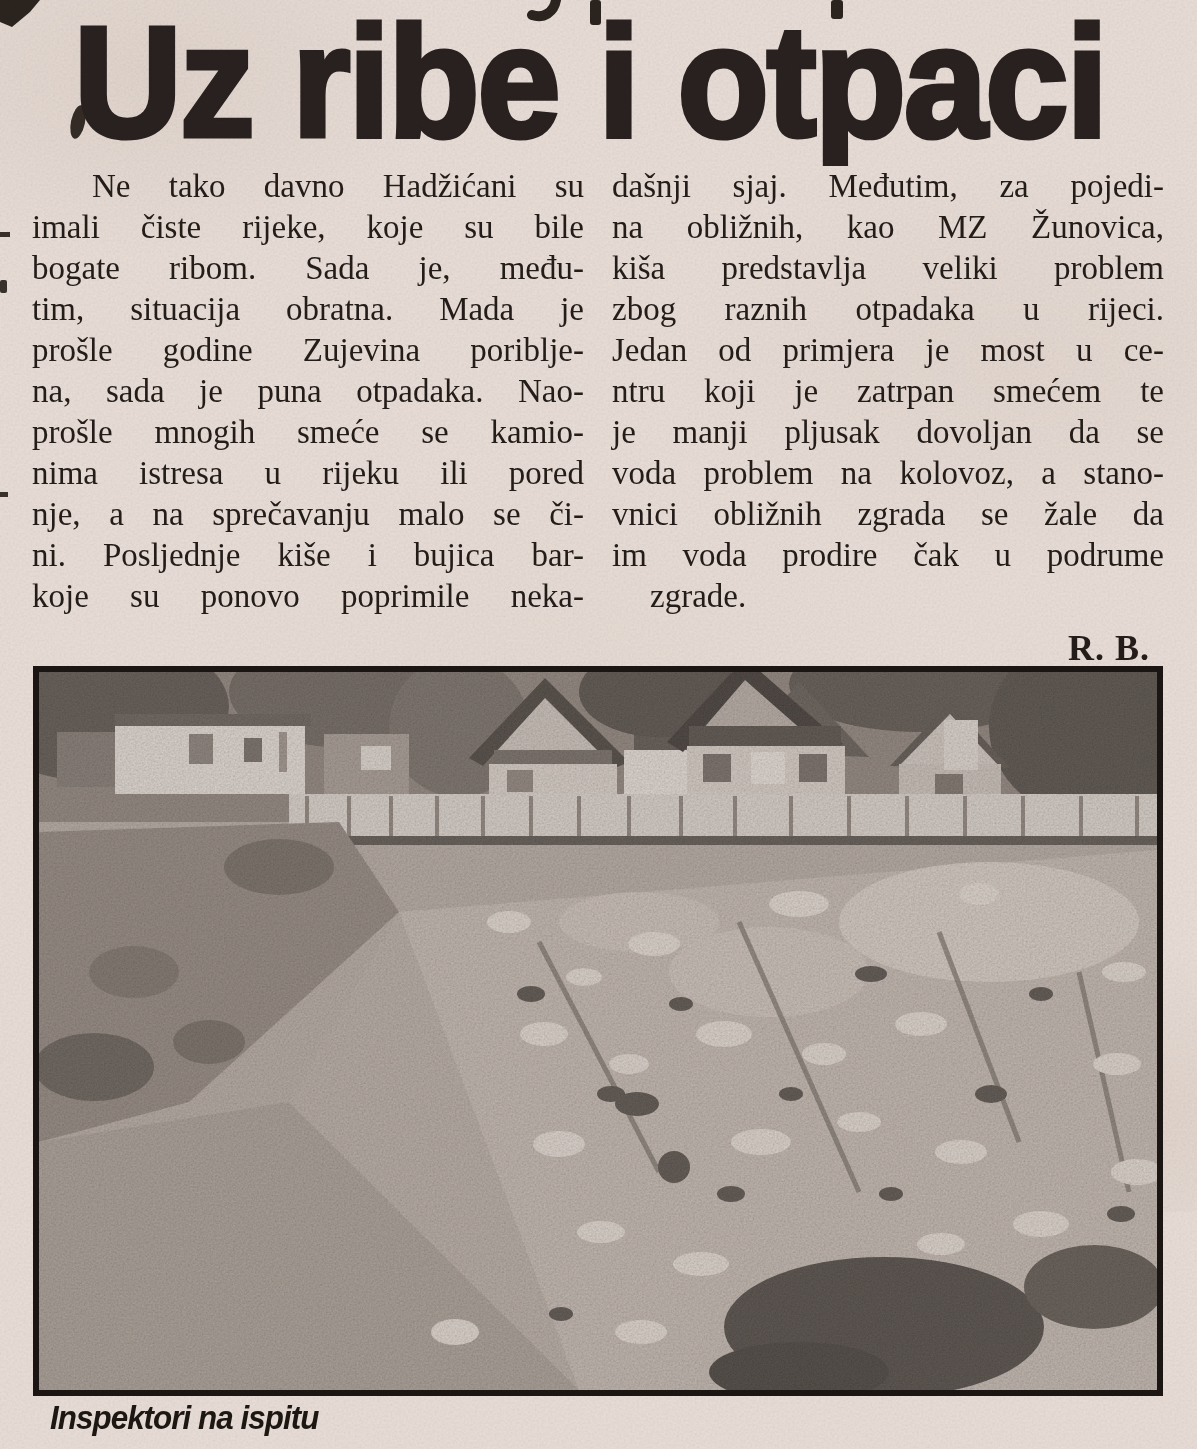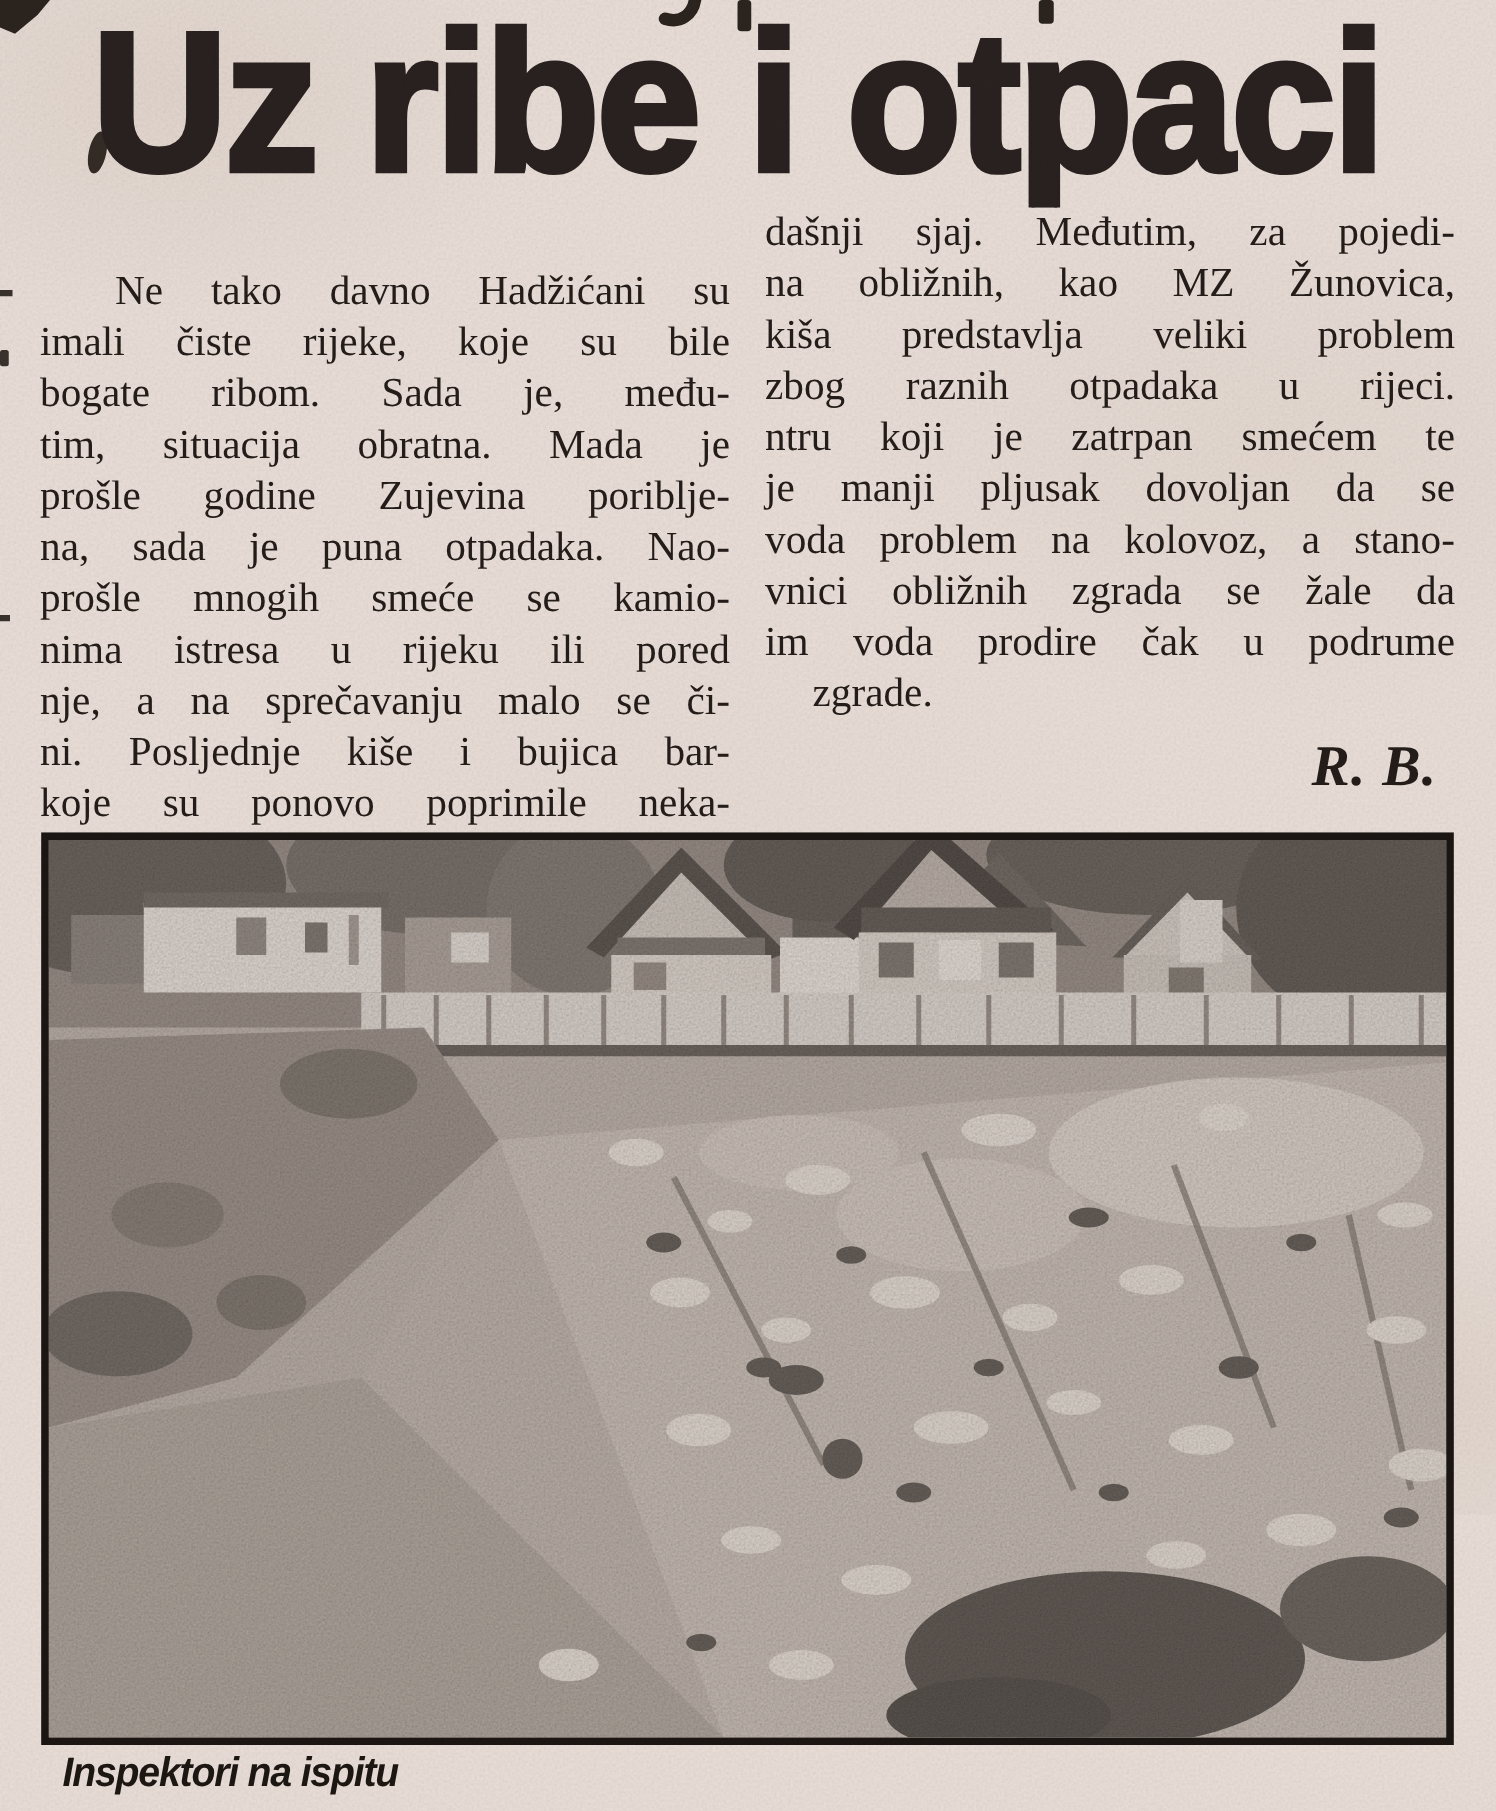--- a/index.html
+++ b/index.html
@@ -29,25 +29,25 @@
   .columns{
     position:absolute;left:32px;top:166px;width:1132px;
     display:grid;grid-template-columns:552px 552px;column-gap:28px;
   }
   .col{color:var(--ink,#241d19);}
   .line{
     font-size:33px;line-height:41px;white-space:nowrap;
     text-align:justify;text-align-last:justify;white-space:normal;
     color:var(--ink,#241d19);
   }
-  .line.indent{padding-left:60px;margin-top:47px;}
+  .line.indent{padding-left:60px;}
   .line.nojust{text-align-last:left;margin-left:38px;}
   .byline{
     margin-top:10px;padding-right:14px;text-align:right;
-    font-size:46px;font-weight:bold;font-style:italic;color:var(--ink,#241d19);
+    font-size:36px;font-weight:bold;color:var(--ink,#241d19);
     letter-spacing:1px;
   }
   
   figure.photo{
     position:absolute;left:33px;top:666px;width:1130px;height:730px;
     border:6px solid var(--photo-border,#1c1613);
     background:#b0a39a;overflow:hidden;
   }
   figure.photo svg{display:block;}
   
@@ -100,20 +100,21 @@
       <p class="line">nima istresa u rijeku ili pored</p>
       <p class="line">nje, a na sprečavanju malo se či-</p>
       <p class="line">ni. Posljednje kiše i bujica bar-</p>
       <p class="line">koje su ponovo poprimile neka-</p>
     </div>
     <div class="col">
       <p class="line">dašnji sjaj. Međutim, za pojedi-</p>
       <p class="line">na obližnih, kao MZ Žunovica,</p>
       <p class="line">kiša predstavlja veliki problem</p>
       <p class="line">zbog raznih otpadaka u rijeci.</p>
+      <p class="line">Jedan od primjera je most u ce-</p>
       <p class="line">ntru koji je zatrpan smećem te</p>
       <p class="line">je manji pljusak dovoljan da se</p>
       <p class="line">voda problem na kolovoz,  a stano-</p>
       <p class="line">vnici obližnih zgrada se žale da</p>
       <p class="line">im voda prodire čak u podrume</p>
       <p class="line nojust">zgrade.</p>
       <p class="byline">R. B.</p>
     </div>
   </div>
 

